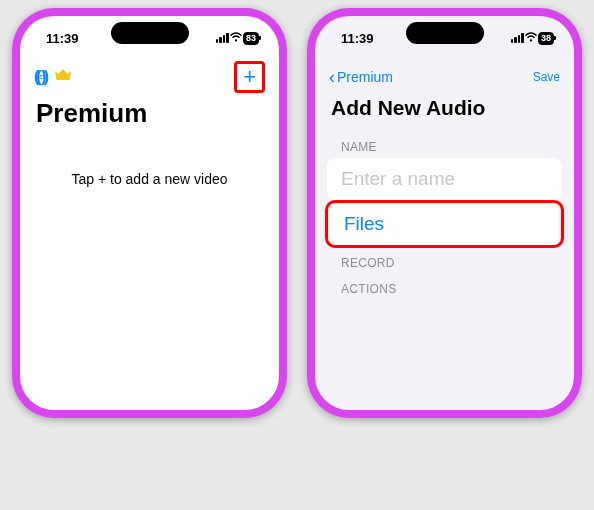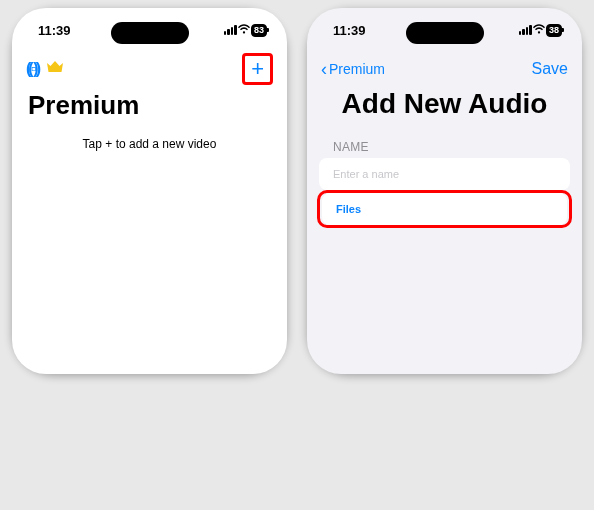--- a/index.html
+++ b/index.html
@@ -7,24 +7,24 @@
     background: #e8e8e8;
     font-family: -apple-system, BlinkMacSystemFont, "Segoe UI", Helvetica, Arial, sans-serif;
     width: 594px;
     height: 510px;
     display: flex;
     justify-content: space-between;
     padding: 8px 12px;
   }
   .phone {
     width: 275px;
-    height: 366px;
-    background: #a21caf;
+    height: 410px;
+    background: #d946ef;
     border-radius: 42px;
-    padding: 0;
+    padding: 8px;
     position: relative;
     box-shadow: 0 2px 8px rgba(0,0,0,.3);
   }
   .phone.left .screen { background: #fff; }
   .phone.right .screen { background: #f2f2f7; }
   .screen {
     width: 100%;
     height: 100%;
     border-radius: 34px;
     overflow: hidden;
@@ -113,70 +113,69 @@
   }
   .add-btn { color:#0a84ff; font-size:22px; font-weight:300; line-height:1; }
   .page-title {
     font-size: 26px;
     font-weight: 700;
     padding: 4px 16px 10px;
     color:#000;
   }
   .empty-msg {
     text-align:center;
-    font-size:12px;
+    font-size:14px;
     color:#000;
-    margin-top: 6px;
+    margin-top: 32px;
   }
 
   
   .nav-right-row {
     height: 34px;
     display:flex;
     align-items:center;
     justify-content:space-between;
     padding: 0 14px;
   }
   .back-btn { display:flex; align-items:center; gap:2px; color:#0a84ff; font-size:14px; }
   .back-chevron { font-size:18px; line-height:1; }
-  .save-btn { color:#0a84ff; font-size:16px; }
+  .save-btn { color:#0a84ff; font-size:12px; }
   .page-title2 {
-    font-size: 28px;
+    font-size: 21px;
     font-weight:700;
     padding: 2px 16px 12px;
     color:#000;
-    text-align:center;
   }
   .section-label {
     font-size:12px;
     color:#8e8e93;
     padding: 8px 26px 4px;
     letter-spacing: .3px;
   }
   .cellgroup {
     background:#fff;
     margin: 0 12px;
     border-radius: 8px;
     overflow:hidden;
   }
   .cell {
     padding: 10px 14px;
-    font-size: 11px;
+    font-size: 19px;
     color:#0a84ff;
     border-top: 1px solid #e5e5ea;
   }
   .cell:first-child { border-top:none; }
   .cell.input { color:#c7c7cc; }
   .highlight-red {
     border: 3px solid #ff0000;
     border-radius: 10px;
     margin: 0 10px;
     padding: 0;
   }
-  .highlight-red .cellgroup { margin: 0 2px; font-weight: bold; }
+  .highlight-red .cellgroup { margin: 0 2px; }
 </style>
 </head>
 <body>
 
 <div class="phone left">
   <div class="island"></div>
   <div class="screen">
     <div class="status-bar">
       <span>11:39</span>
       <div class="status-right">
@@ -249,15 +248,17 @@
     <div class="cellgroup">
       <div class="cell input">Enter a name</div>
     </div>
 
     <div class="highlight-red">
       <div class="cellgroup">
         <div class="cell">Files</div>
       </div>
     </div>
 
-
+    <div class="section-label">RECORD</div>
+
+    <div class="section-label">ACTIONS</div>
   </div>
 </div>
 
 </body></html>

